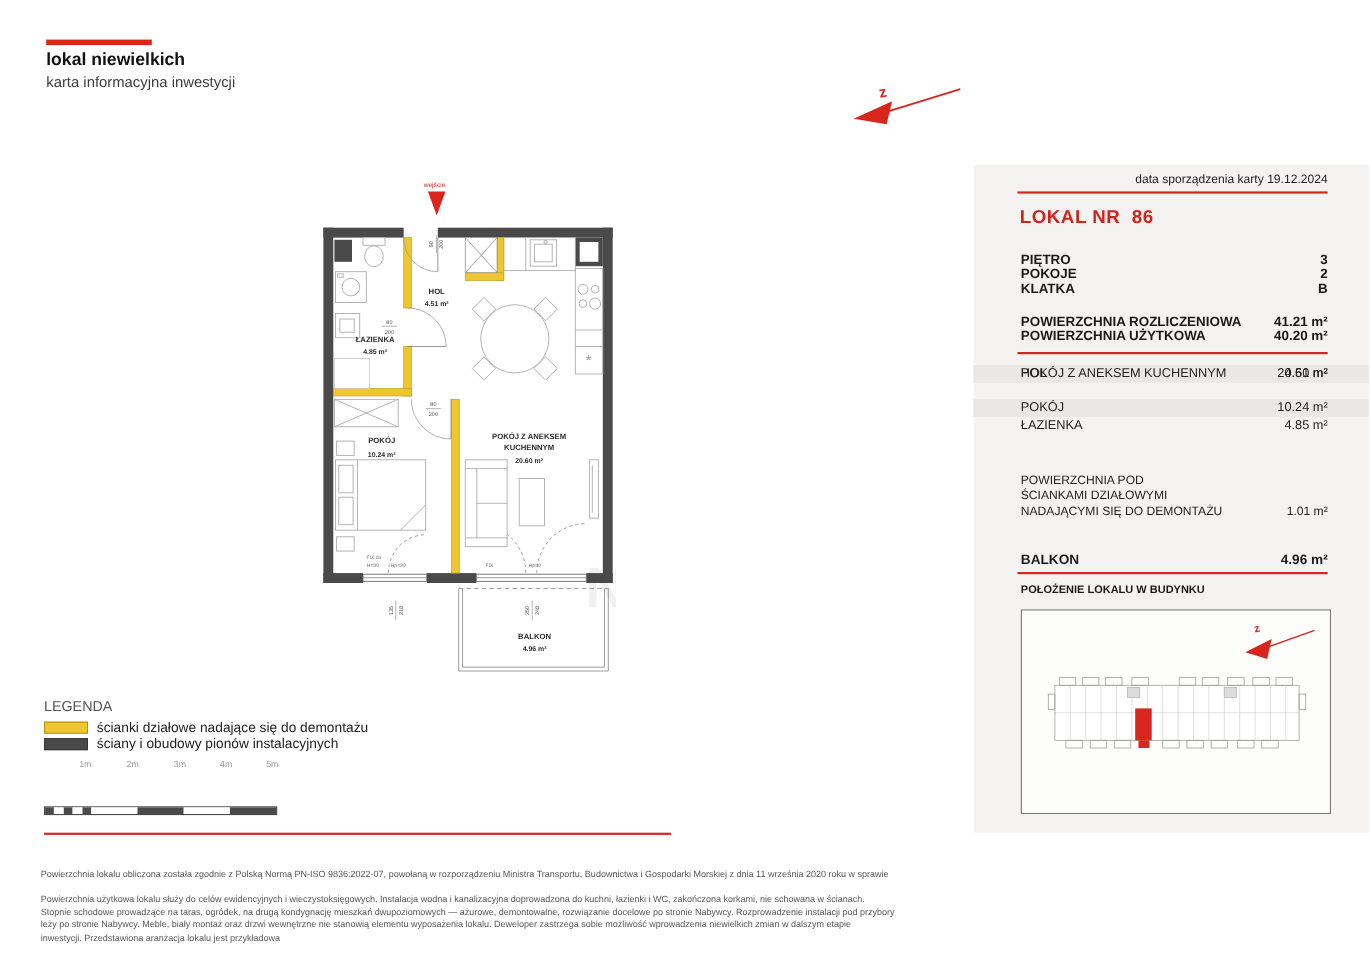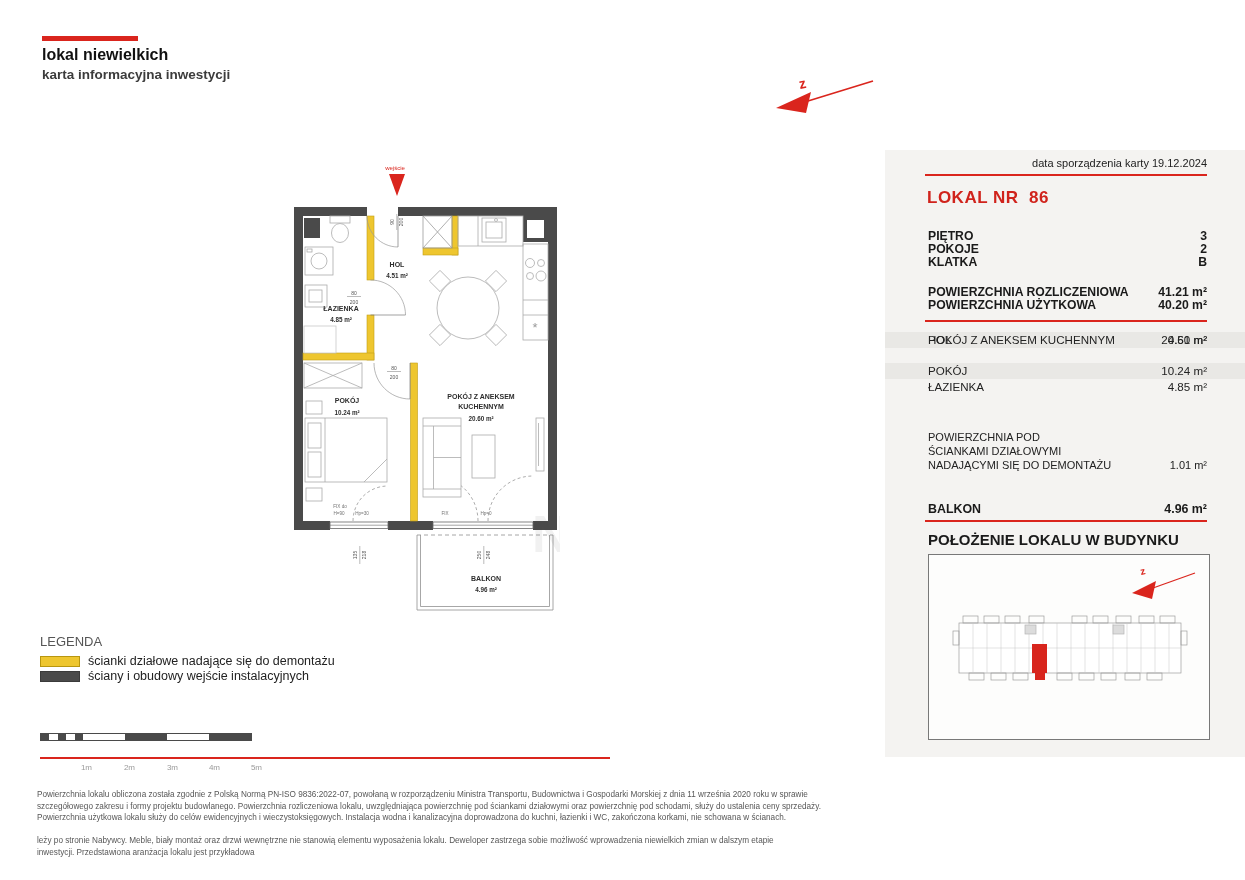--- a/index.html
+++ b/index.html
@@ -2,46 +2,46 @@
 <html><head>
 <meta charset="utf-8">
 <style>
   html,body{margin:0;padding:0;background:#fff;}
   .page{position:relative;width:1245px;height:880px;background:#fff;overflow:hidden;
         font-family:"Liberation Sans",sans-serif;color:#1a1a1a;}
   .abs{position:absolute;}
   
   .red-bar{left:42px;top:36px;width:96px;height:5px;background:#da251d;}
   .doc-title{left:42px;top:46px;font-size:16px;font-weight:700;color:#111;}
-  .doc-subtitle{left:42px;top:67px;font-size:13.5px;color:#3c3c3c;font-weight:bold;}
+  .doc-subtitle{left:42px;top:67px;font-size:13.5px;color:#3c3c3c;}
   
   .panel{left:885px;top:150px;width:360px;height:607px;background:#f4f3f1;}
   .p-date{left:40px;top:7px;width:282px;text-align:right;font-size:11px;color:#222;}
   .p-rule{left:40px;width:282px;height:2px;background:#da251d;}
   .p-title{left:42px;top:38px;font-size:17px;font-weight:700;color:#d0231c;letter-spacing:.5px;white-space:pre;}
   .p-row{left:43px;width:279px;display:flex;justify-content:space-between;
          font-size:12.2px;font-weight:700;line-height:13.2px;}
   .stripe-row{left:0;width:360px;height:15.5px;display:flex;justify-content:space-between;
               align-items:center;padding:0 38px 0 43px;box-sizing:border-box;
               font-size:11.6px;color:#222;}
   .stripe-row.odd{background:#e9e8e5;}
   .p-part{left:43px;width:279px;font-size:11px;line-height:13.8px;color:#222;}
   .p-part .val{position:absolute;right:0;bottom:0;}
   .p-balkon{left:43px;width:279px;display:flex;justify-content:space-between;
             font-size:12.4px;font-weight:700;}
-  .p-loc-head{left:43px;font-size:15px;font-weight:700;}
+  .p-loc-head{left:43px;font-size:10px;font-weight:700;}
   .loc-box{left:43px;top:404px;width:282px;height:186px;background:#fdfdfc;border:1px solid #787878;box-sizing:border-box;}
   
   .legend-title{left:40px;top:634px;font-size:13px;color:#555;}
   .legend-label{left:88px;font-size:12.5px;color:#222;}
   .swatch{left:40px;width:40px;height:11px;box-sizing:border-box;}
   .swatch.yellow{background:#eec62f;border:1px solid #b8960f;}
   .swatch.dark{background:#4a4a4a;border:1px solid #3a3a3a;}
   
-  .scale-label{top:763px;width:20px;margin-left:-10px;text-align:right;font-size:8px;color:#9a9a9a;}
+  .scale-label{top:690px;width:20px;margin-left:-10px;text-align:left;font-size:8px;color:#9a9a9a;}
   .scalebar{left:40px;top:733px;width:210px;height:6px;border:1px solid #4a4a4a;display:flex;}
   .scalebar div{height:100%;}
   .sb-d{background:#4a4a4a;} .sb-w{background:#fff;}
   
   .foot-rule{left:40px;top:757px;width:570px;height:2px;background:#da251d;}
   .legal{left:37px;width:800px;font-size:8.2px;line-height:11.6px;color:#575757;white-space:nowrap;}
   
   .room-name{font-size:7px;font-weight:700;fill:#2d2d2d;}
   .room-area{font-size:6.3px;font-weight:700;fill:#2d2d2d;}
   .dim{font-size:5px;fill:#555;}
@@ -220,43 +220,43 @@
     <text x="196" y="421" text-anchor="middle" class="room-name">BALKON</text>
     <text x="196" y="432" text-anchor="middle" class="room-area">4.96 m²</text>
 
     <text x="242" y="392" font-size="52" font-weight="700" fill="#444" opacity="0.07">N</text>
   </svg>
 
   <div class="abs legend-title">LEGENDA</div>
   <div class="abs swatch yellow" style="top:656px;"></div>
   <div class="abs legend-label" style="top:654px;">ścianki działowe nadające się do demontażu</div>
   <div class="abs swatch dark" style="top:671px;"></div>
-  <div class="abs legend-label" style="top:669px;">ściany i obudowy wejście instalacyjnych</div>
+  <div class="abs legend-label" style="top:669px;">ściany i obudowy pionów instalacyjnych</div>
 
   <div class="abs scale-label" style="left:82px;">1m</div>
   <div class="abs scale-label" style="left:125px;">2m</div>
   <div class="abs scale-label" style="left:168px;">3m</div>
   <div class="abs scale-label" style="left:210px;">4m</div>
   <div class="abs scale-label" style="left:252px;">5m</div>
   <div class="abs scalebar">
     <div class="sb-d" style="width:8.4px;"></div>
       <div class="sb-w" style="width:8.4px;"></div>
     <div class="sb-d" style="width:8.4px;"></div>
       <div class="sb-w" style="width:8.4px;"></div>
     <div class="sb-d" style="width:8.4px;"></div>
     <div class="sb-w" style="width:42px;"></div>
       <div class="sb-d" style="width:42px;"></div>
     <div class="sb-w" style="width:42px;"></div>
       <div class="sb-d" style="width:42px;"></div>
   </div>
 
   <div class="abs foot-rule"></div>
   <div class="abs legal" style="top:789px;">Powierzchnia lokalu obliczona została zgodnie z Polską Normą PN-ISO 9836:2022-07, powołaną w  rozporządzeniu Ministra  Transportu, Budownictwa i  Gospodarki  Morskiej  z dnia 11  września 2020  roku  w  sprawie</div>
-  <div class="abs legal" style="top:800.6px;">szczegółowego zakresu i formy projektu budowlanego. Powierzchnia rozliczeniowa lokalu, uwzględniająca powierzchnię pod ściankami działowymi oraz powierzchnię pod schodami,  służy do ustalenia ceny sprzedaży.</div>
   <div class="abs legal" style="top:812.2px;">Powierzchnia użytkowa lokalu służy do celów  ewidencyjnych i  wieczystoksięgowych. Instalacja  wodna  i  kanalizacyjna  doprowadzona  do  kuchni,  łazienki  i  WC,  zakończona  korkami,  nie schowana  w  ścianach.</div>
+  <div class="abs legal" style="top:823.8px;">Stopnie schodowe prowadzące na taras, ogródek, na drugą kondygnację mieszkań dwupoziomowych — ażurowe, demontowalne, rozwiązanie docelowe po stronie Nabywcy.  Rozprowadzenie  instalacji  pod   przybory</div>
   <div class="abs legal" style="top:835.4px;">leży  po  stronie  Nabywcy.   Meble,  biały  montaż  oraz  drzwi wewnętrzne  nie  stanowią  elementu  wyposażenia  lokalu.  Deweloper  zastrzega  sobie  możliwość  wprowadzenia  niewielkich  zmian  w  dalszym  etapie</div>
   <div class="abs legal" style="top:847px;">inwestycji. Przedstawiona aranżacja lokalu jest przykładowa</div>
 
   <div class="abs panel">
     <div class="abs p-date">data sporządzenia karty 19.12.2024</div>
     <div class="abs p-rule" style="top:24px;"></div>
 
     <div class="abs p-title">LOKAL NR  86</div>
 
     <div class="abs p-row" style="top:80px;">

